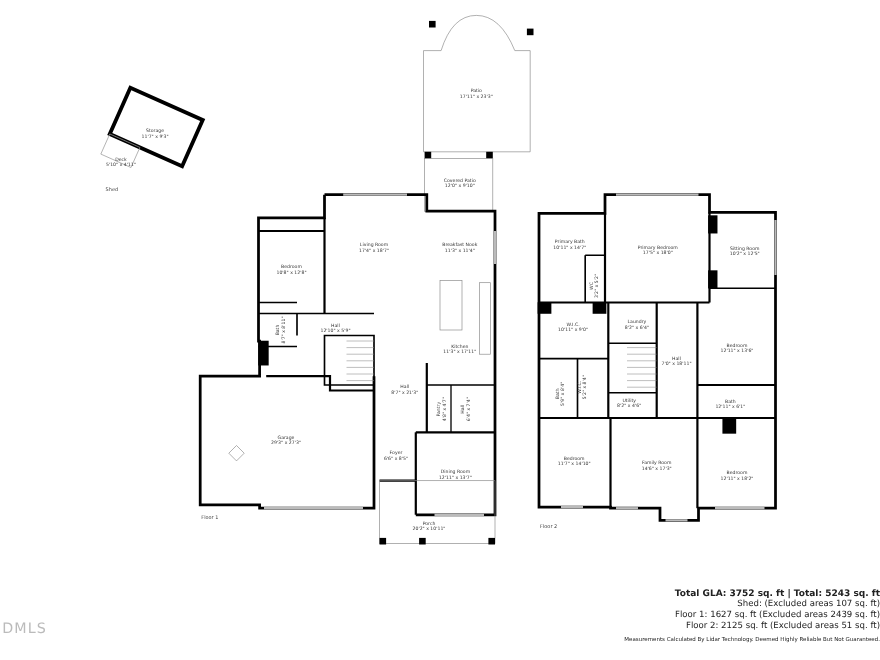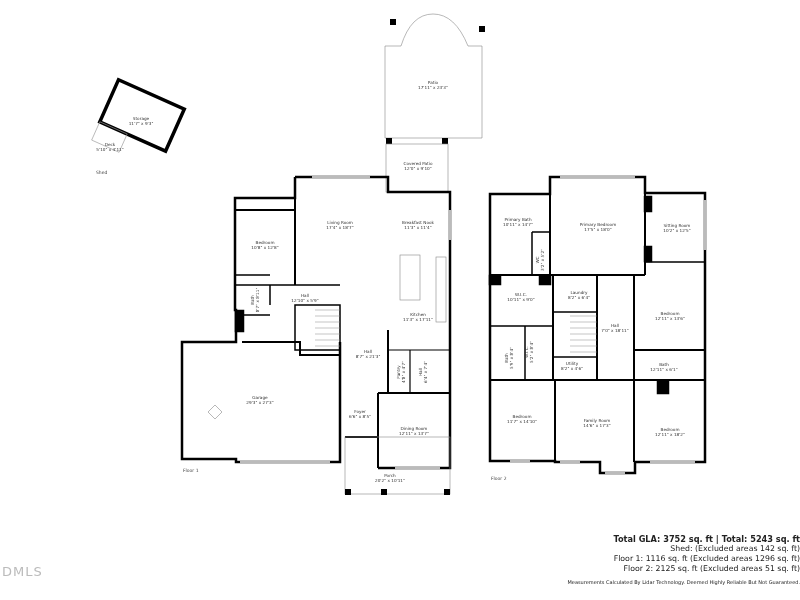--- a/index.html
+++ b/index.html
@@ -209,17 +209,17 @@
     <text class="room-label" x="522" y="423">11'7" x 14'10"</text>
     <text class="room-label" x="597" y="422">Family Room</text>
     <text class="room-label" x="597" y="427">14'6" x 17'3"</text>
     <text class="room-label" x="670" y="431">Bedroom</text>
     <text class="room-label" x="670" y="436">12'11" x 18'2"</text>
     <text class="floor-label" x="491" y="480">Floor 2</text>
   </g>
 </svg>
 
 <div class="summary" id="summary-total">Total GLA: 3752 sq. ft | Total: 5243 sq. ft</div>
-<div class="summary" id="summary-shed">Shed: (Excluded areas 142 sq. ft)</div>
-<div class="summary" id="summary-floor1">Floor 1: 1116 sq. ft (Excluded areas 1296 sq. ft)</div>
+<div class="summary" id="summary-shed">Shed: (Excluded areas 107 sq. ft)</div>
+<div class="summary" id="summary-floor1">Floor 1: 1627 sq. ft (Excluded areas 2439 sq. ft)</div>
 <div class="summary" id="summary-floor2">Floor 2: 2125 sq. ft (Excluded areas 51 sq. ft)</div>
 <div class="summary" id="summary-disclaimer">Measurements Calculated By Lidar Technology. Deemed Highly Reliable But Not Guaranteed.</div>
 <div id="watermark">DMLS</div>
 
 </body></html>

